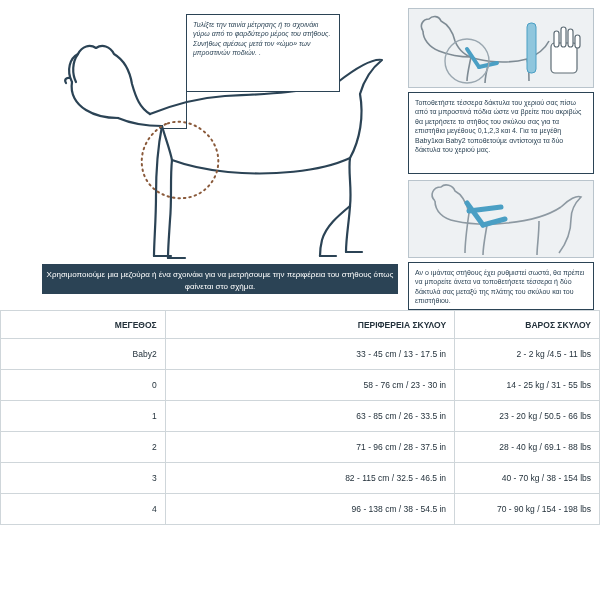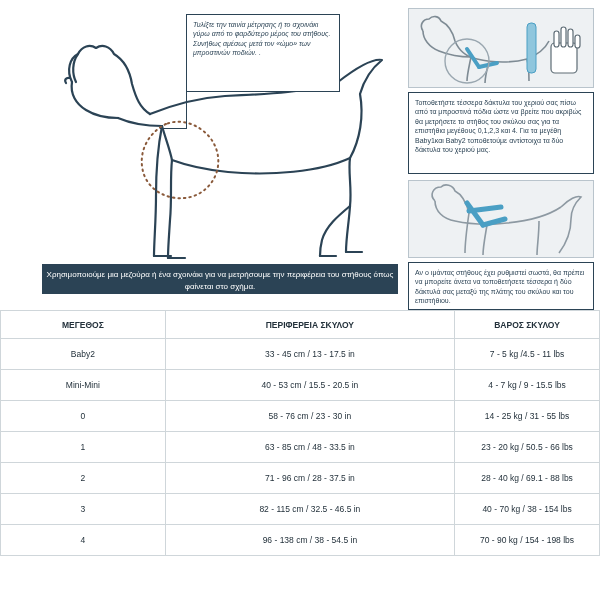--- a/index.html
+++ b/index.html
@@ -90,21 +90,21 @@
   table {
     border-collapse: collapse;
     width: 600px;
     font-size: 8.5px;
     color: #24323c;
   }
   th, td {
     border: 1px solid #cfd6da;
     padding: 0 8px;
     height: 31px;
-    text-align: center;
+    text-align: right;
     vertical-align: middle;
     white-space: nowrap;
   }
   th {
     font-weight: bold;
     font-size: 8.5px;
     height: 28px;
     background: #ffffff;
   }
   col.c1 { width: 165px; }
@@ -236,35 +236,30 @@
         <tr>
           <th>ΜΕΓΕΘΟΣ</th>
           <th>ΠΕΡΙΦΕΡΕΙΑ ΣΚΥΛΟΥ</th>
           <th>ΒΑΡΟΣ ΣΚΥΛΟΥ</th>
         </tr>
       </thead>
       <tbody>
         <tr>
           <td>Baby2</td>
           <td>33 - 45 cm / 13 - 17.5 in</td>
-          <td>7 - 5 kg /4.5 - 11 lbs</td>
-        </tr>
-        <tr>
-          <td>Mini-Mini</td>
-          <td>40 - 53 cm / 15.5 - 20.5 in</td>
-          <td>4 - 7 kg / 9 - 15.5 lbs</td>
+          <td>2 - 2 kg /4.5 - 11 lbs</td>
         </tr>
         <tr>
           <td>0</td>
           <td>58 - 76 cm / 23 - 30 in</td>
           <td>14 - 25 kg / 31 - 55 lbs</td>
         </tr>
         <tr>
           <td>1</td>
-          <td>63 - 85 cm / 48 - 33.5 in</td>
+          <td>63 - 85 cm / 26 - 33.5 in</td>
           <td>23 - 20 kg / 50.5 - 66 lbs</td>
         </tr>
         <tr>
           <td>2</td>
           <td>71 - 96 cm / 28 - 37.5 in</td>
           <td>28 - 40 kg / 69.1 - 88 lbs</td>
         </tr>
         <tr>
           <td>3</td>
           <td>82 - 115 cm / 32.5 - 46.5 in</td>

